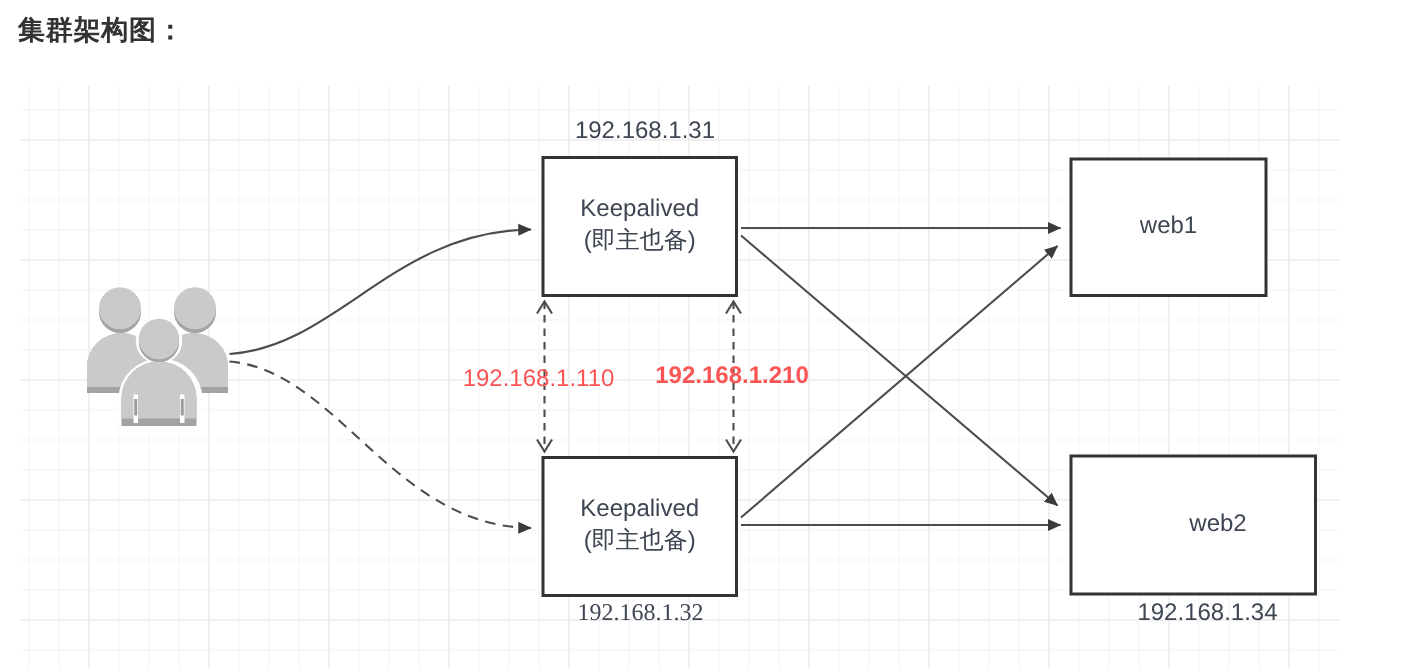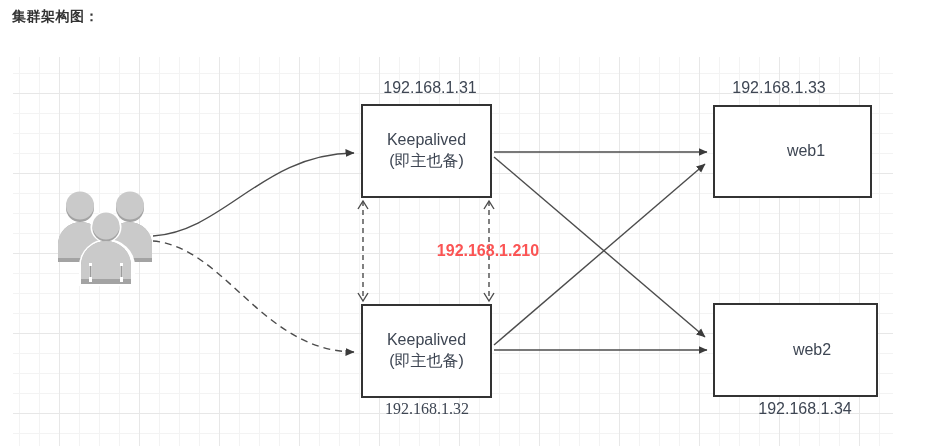--- a/index.html
+++ b/index.html
@@ -1,21 +1,21 @@
 <!DOCTYPE html>
 <html><head>
 <meta charset="utf-8">
 <style>
   html,body{margin:0;padding:0;background:#fff;}
   .stage{
     position:relative;width:936px;height:446px;overflow:hidden;background:#ffffff;
     font-family:"Liberation Sans","DejaVu Sans",sans-serif;
   }
   .title{
-    position:absolute;left:12px;top:8px;font-size:14px;font-weight:bold;color:#333;
+    position:absolute;left:12px;top:8px;font-size:18px;font-weight:bold;color:#333;
     letter-spacing:0.5px;
   }
   .grid{
     position:absolute;left:13px;top:57px;width:880px;height:389px;
     background-color:#ffffff;
     background-image:
       linear-gradient(#e7e7e7 1px, transparent 1px),
       linear-gradient(90deg, #e7e7e7 1px, transparent 1px),
       linear-gradient(#f3f3f3 1px, transparent 1px),
       linear-gradient(90deg, #f3f3f3 1px, transparent 1px);
@@ -98,32 +98,32 @@
   <div class="node" style="left:361px;top:104px;width:127px;height:90px;">
     <span class="node-label">Keepalived
 (即主也备)</span>
   </div>
 
   <div class="node" style="left:361px;top:304px;width:127px;height:90px;">
     <span class="node-label">Keepalived
 (即主也备)</span>
   </div>
 
-  <div class="node" style="left:713px;top:105px;width:128px;height:89px;padding-left:27px;">
+  <div class="node" style="left:713px;top:105px;width:128px;height:89px;">
     <span class="node-label">web1</span>
   </div>
 
   <div class="node" style="left:713px;top:303px;width:128px;height:90px;padding-left:33px;">
     <span class="node-label">web2</span>
   </div>
 
   <div class="ip-label" style="left:350px;top:79px;text-align:center;">192.168.1.31</div>
 
   <div class="ip-label" style="left:347px;top:400px;font-family:Liberation Serif, serif;">192.168.1.32</div>
 
-  <div class="ip-label" style="left:699px;top:79px;">192.168.1.33</div>
 
   <div class="ip-label" style="left:701px;top:400px;padding-left:24px;">192.168.1.34</div>
 
+  <div class="vip-label" style="left:284px;top:244px;">192.168.1.110</div>
 
   <div class="vip-label" style="left:413px;top:242px;font-weight:bold;">192.168.1.210</div>
 
 </div>
 
 </body></html>

